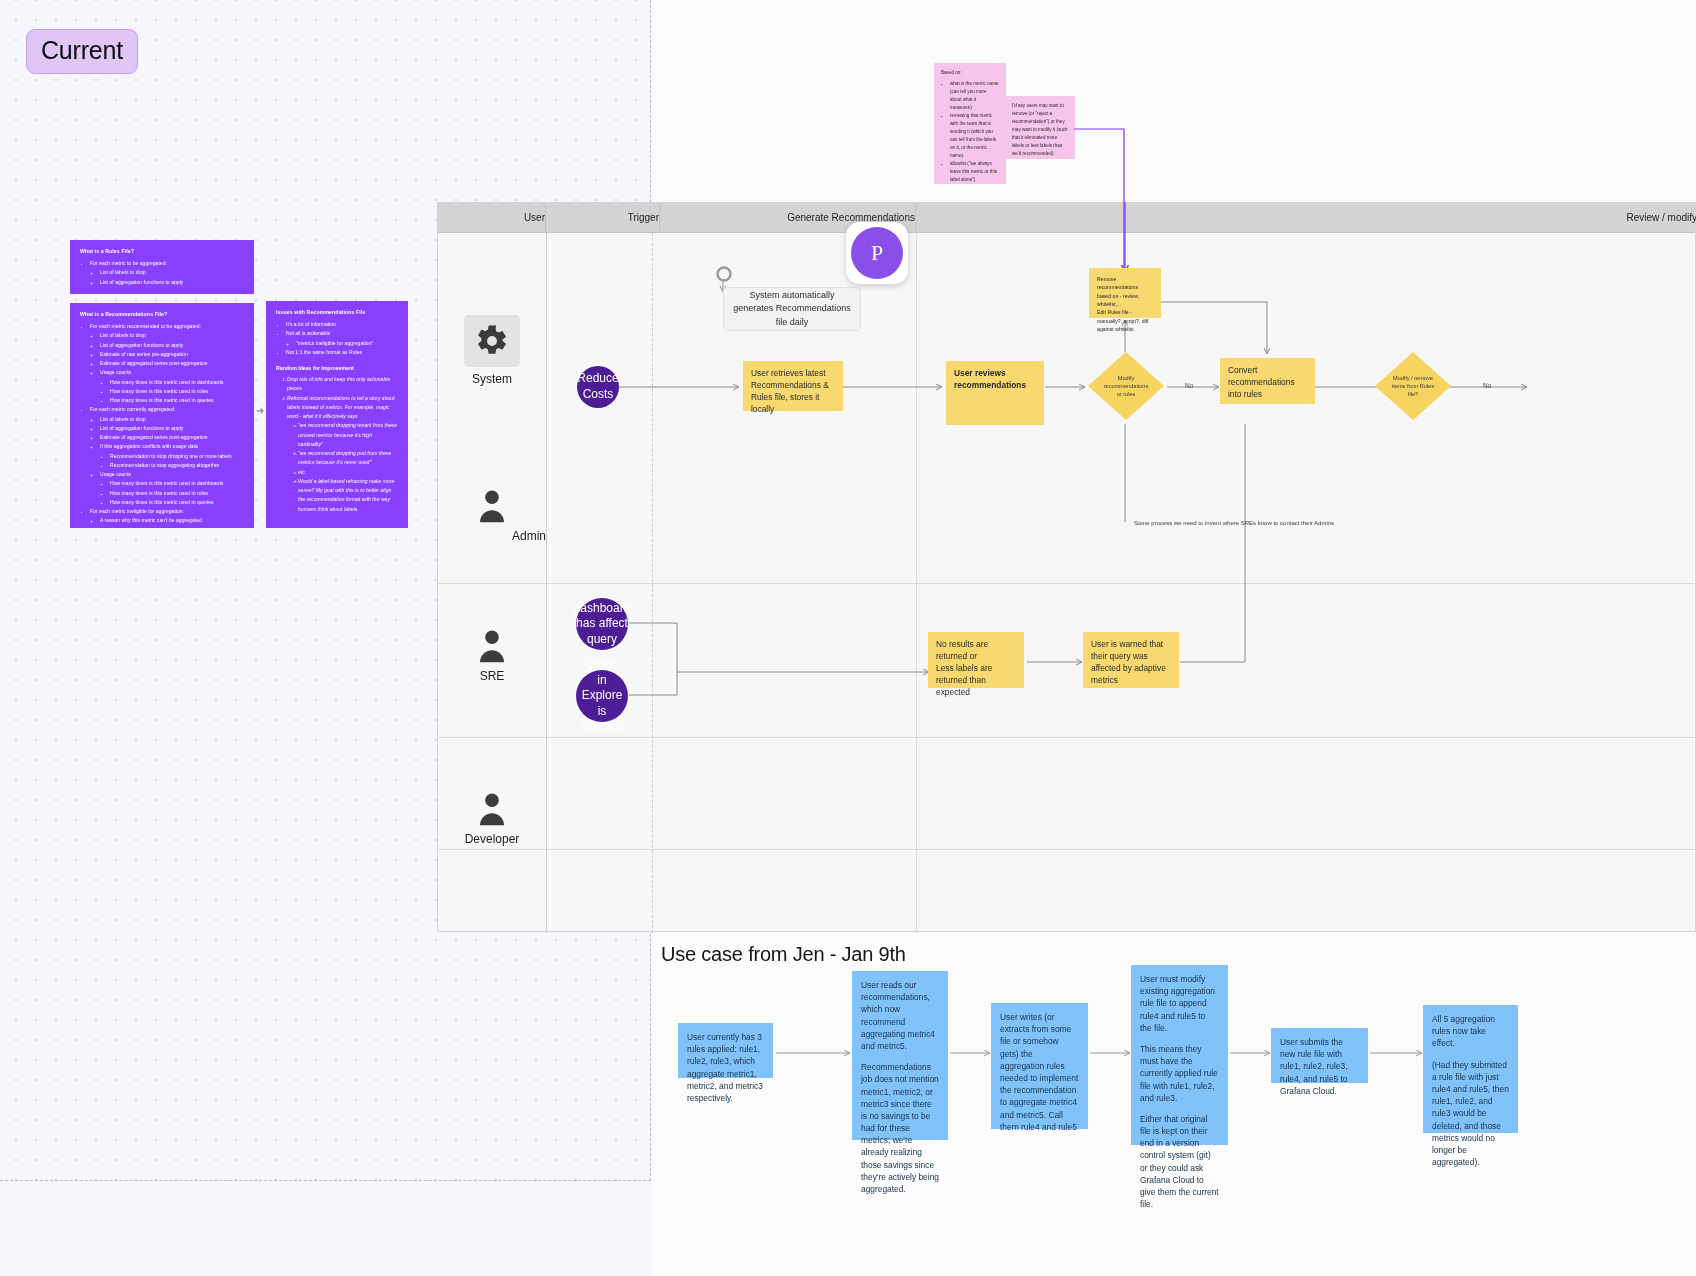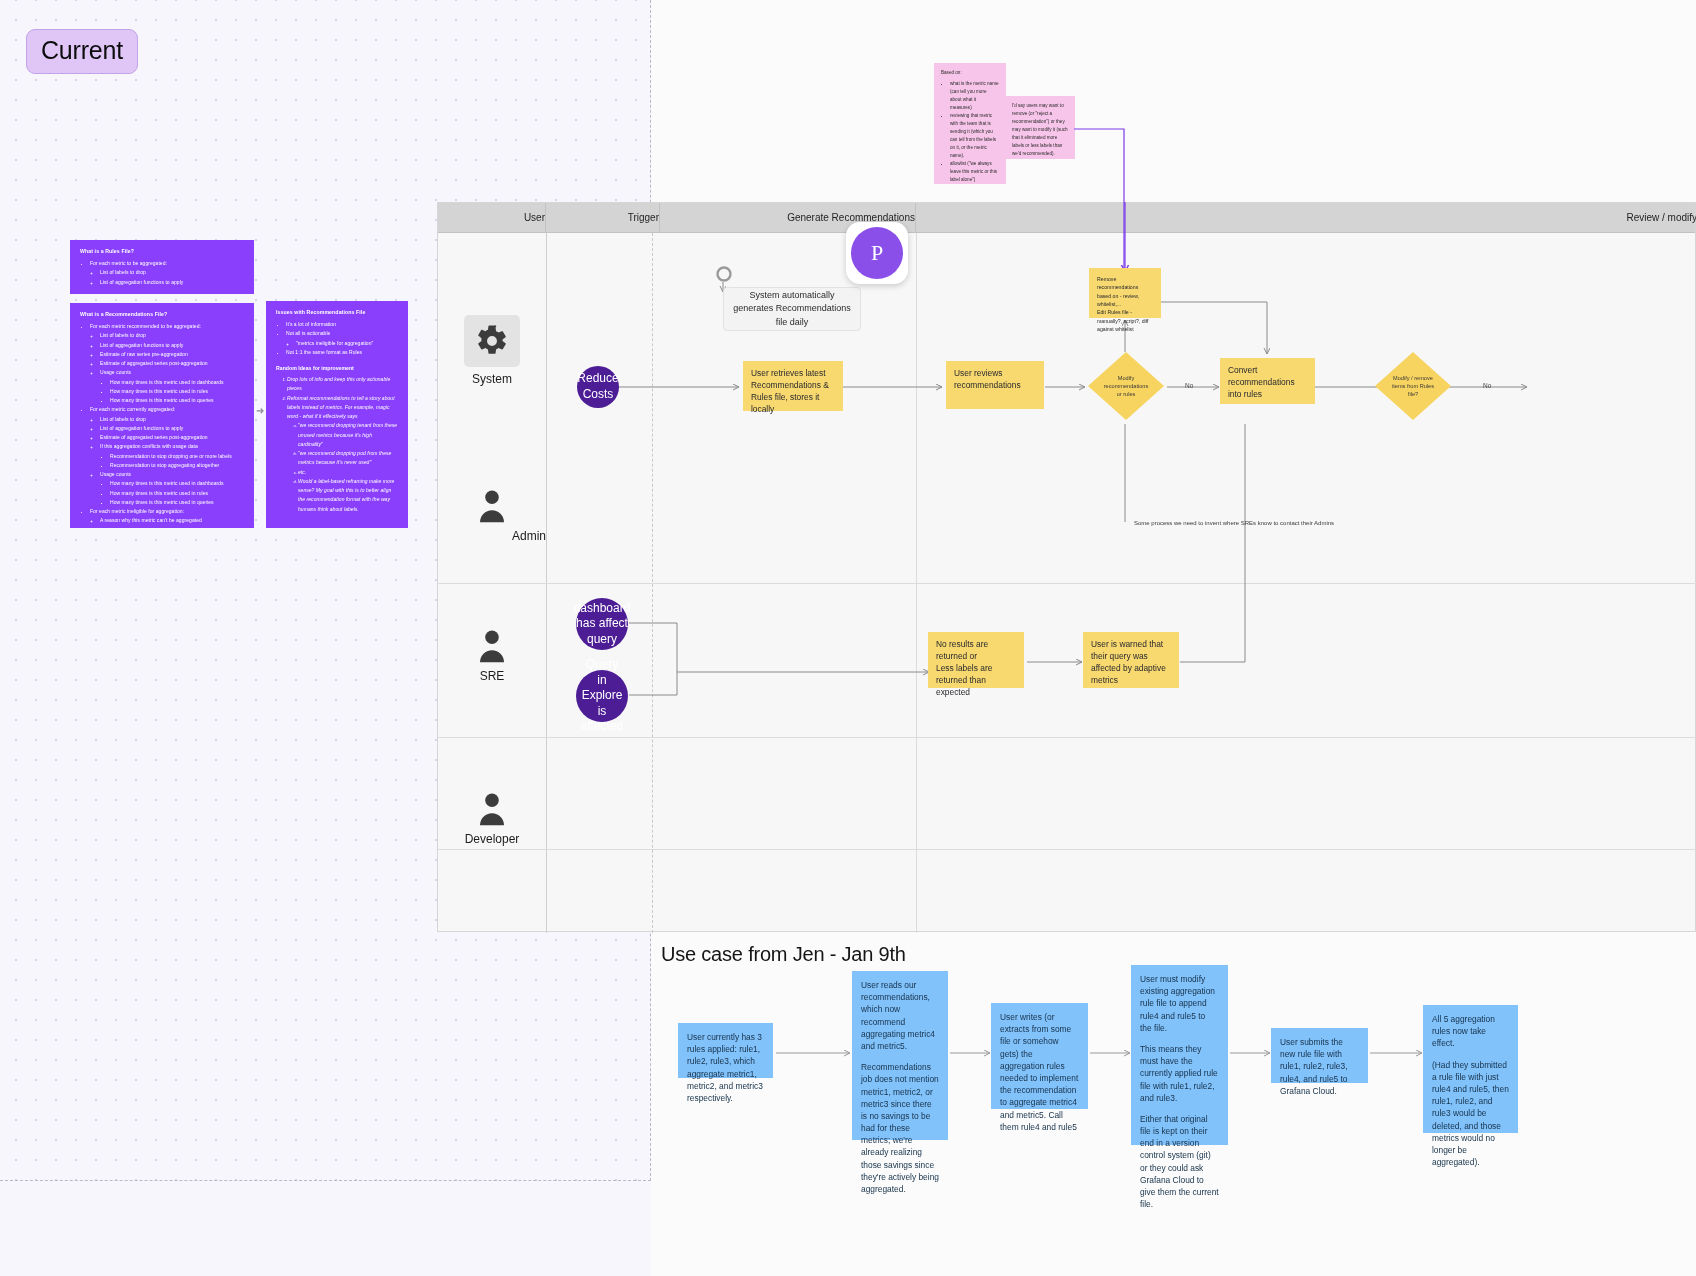--- a/index.html
+++ b/index.html
@@ -389,21 +389,21 @@
 </svg>
 
 <div class="gnode" style="left:577px; top:366px; width:42px; height:42px;">
   <span>Reduce Costs</span>
 </div>
 
 <div class="ynote" style="left:743px; top:361px; width:100px; height:50px;">
   <span>User retrieves latest Recommendations &amp; Rules file, stores it locally</span>
 </div>
 
-<div class="ynote" style="left:946px; top:361px; width:98px; height:48px;">
+<div class="ynote" style="left:946px; top:361px; width:98px; height:64px;font-weight:bold;">
   <span>User reviews recommendations</span>
 </div>
 
 <div class="ynote" style="left:1089px; top:268px; width:72px; height:50px; font-size:5.2px; line-height:1.6;">
   <div>Remove recommendations based on - review, whitelist,...</div>
   <div>Edit Rules file - manually?, script?, diff against whitelist</div>
 </div>
 
 <div class="diamond" style="left:1088px; top:352px; width:76px; height:68px;">
   <div class="dshape"></div>
@@ -448,21 +448,21 @@
 
 <div class="bnote" style="left:678px; top:1023px; width:95px; height:55px;">
   <p>User currently has 3 rules applied: rule1, rule2, rule3, which aggregate metric1, metric2, and metric3 respectively.</p>
 </div>
 
 <div class="bnote" style="left:852px; top:971px; width:96px; height:169px;">
   <p>User reads our recommendations, which now recommend aggregating metric4 and metric5.</p>
   <p>Recommendations job does not mention metric1, metric2, or metric3 since there is no savings to be had for these metrics; we're already realizing those savings since they're actively being aggregated.</p>
 </div>
 
-<div class="bnote" style="left:991px; top:1003px; width:97px; height:106px;">
+<div class="bnote" style="left:991px; top:1003px; width:97px; height:126px;">
   <p>User writes (or extracts from some file or somehow gets) the aggregation rules needed to implement the recommendation to aggregate metric4 and metric5. Call them rule4 and rule5</p>
 </div>
 
 <div class="bnote" style="left:1131px; top:965px; width:97px; height:180px;">
   <p>User must modify existing aggregation rule file to append rule4 and rule5 to the file.</p>
   <p>This means they must have the currently applied rule file with rule1, rule2, and rule3.</p>
   <p>Either that original file is kept on their end in a version control system (git) or they could ask Grafana Cloud to give them the current file.</p>
 </div>
 
 <div class="bnote" style="left:1271px; top:1028px; width:97px; height:55px;">

